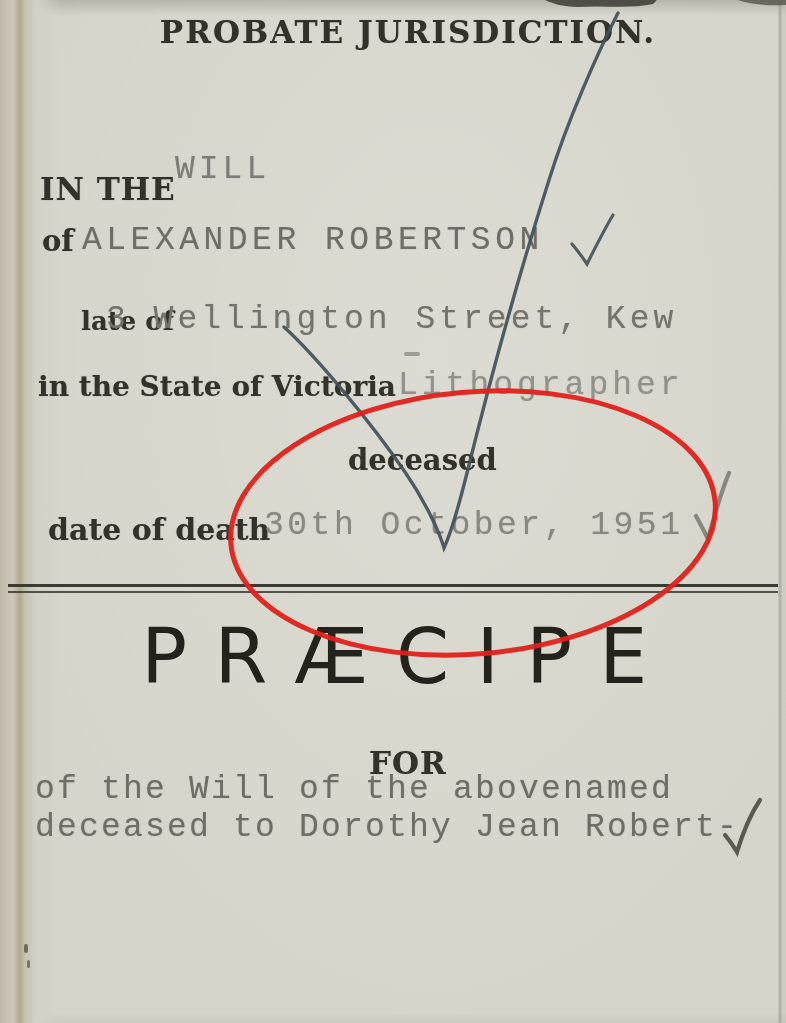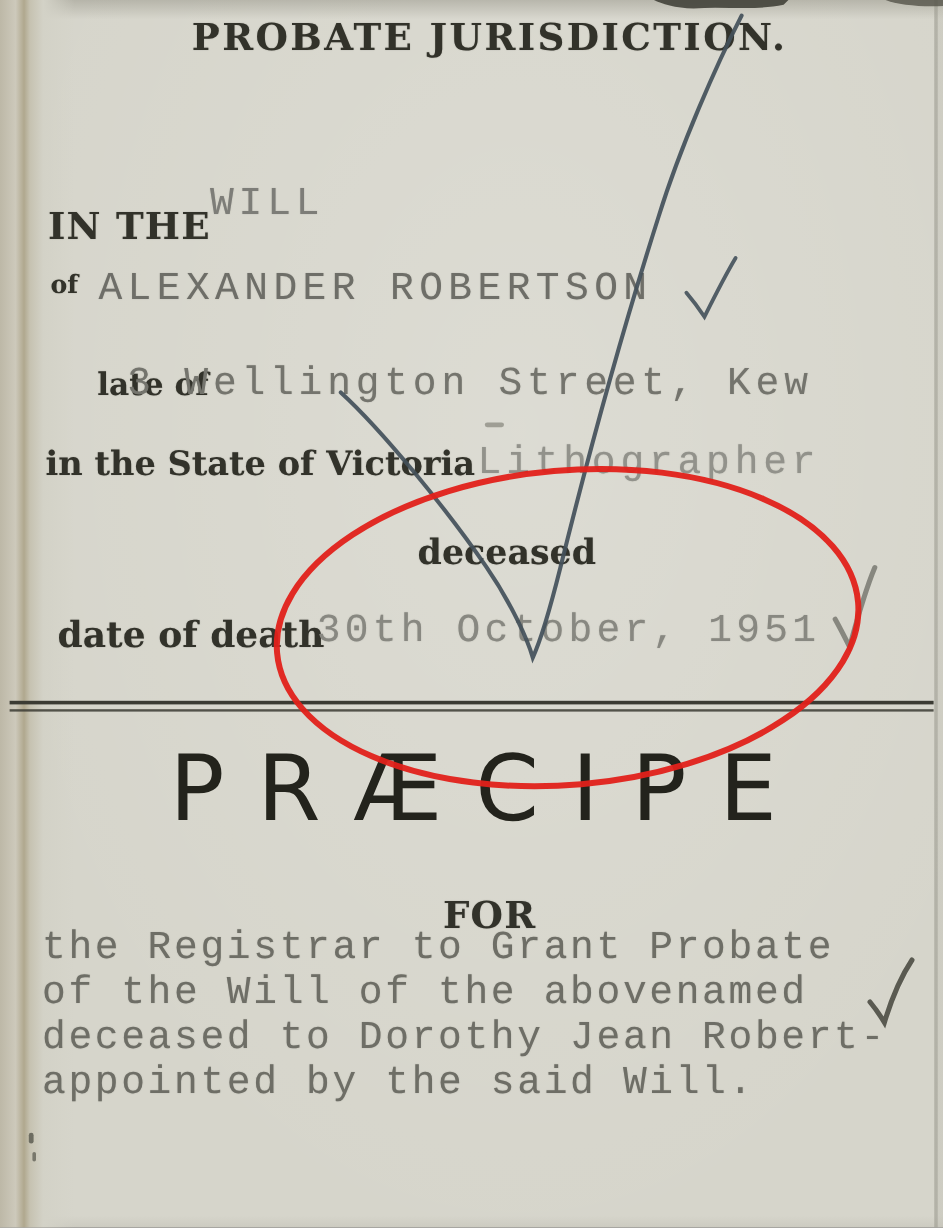--- a/index.html
+++ b/index.html
@@ -26,21 +26,21 @@
   .typed{
     font-family:"Liberation Mono","DejaVu Sans Mono",monospace;
     text-shadow:0 0 1px rgba(90,90,84,.30);
   }
   
   #hdr{top:14px;left:30px;width:756px;text-align:center;font-size:31px;letter-spacing:2px;}
   
   #r1{top:155px;} #r1 .plabel{font-size:31px;letter-spacing:1px;margin-top:16px;}
   #r1 .lab{position:absolute;left:40px;top:0;}
   #r1 .val{position:absolute;left:175px;top:-4px;font-size:33px;letter-spacing:4px;color:#7d7d78;}
-  #r2{top:224px;} #r2 .plabel{font-size:21px;}
+  #r2{top:224px;} #r2 .plabel{font-size:29px;}
   #r2 .lab{position:absolute;left:42px;top:0;}
   #r2 .val{position:absolute;left:82px;top:-2px;font-size:33px;letter-spacing:4.5px;color:#6e6e68;}
   #r3{top:304px;} #r3 .plabel{font-size:26px;margin-left:41px;}
   #r3 .lab{position:absolute;left:40px;top:2px;}
   #r3 .val{position:absolute;left:106px;top:-3px;font-size:33px;letter-spacing:4px;color:#74746d;}
   #r4{top:368px;} #r4 .plabel{font-size:28px;}
   #r4 .lab{position:absolute;left:38px;top:2px;}
   #r4 .val{position:absolute;left:398px;top:-1px;font-size:33px;letter-spacing:4px;color:#92928b;}
   #r5{top:443px;left:348px;font-size:29px;}
   #r6{top:510px;} #r6 .plabel{font-size:30px;text-align:right;}
@@ -99,24 +99,22 @@
   </div>
 
   <div id="rule1" class="rule"></div>
   <div id="rule2" class="rule"></div>
 
   <div id="title" class="line">PRÆCIPE</div>
 
   <div id="for" class="line plabel">FOR</div>
 
   <div id="body">
-    <div>the Registrar to Grant Probate</div>
     <div>of the Will of the abovenamed</div>
     <div>deceased to Dorothy Jean Robert-</div>
-    <div>appointed by the said Will.</div>
   </div>
 
   <svg id="overlay" viewBox="0 0 786 1023" xmlns="http://www.w3.org/2000/svg">
 
     <path d="M545,0 L657,0 L653,4 C630,9 603,5 578,7 C563,7 551,3 545,0 Z" fill="#3b3b33" opacity="0.85"></path>
     <path d="M738,0 L786,0 L786,5 C768,6 748,4 738,0 Z" fill="#55544a" opacity="0.8"></path>
 
     <rect x="24" y="944" width="4" height="9" rx="2" fill="#56564c" opacity=".8"></rect>
     <rect x="27" y="960" width="3" height="8" rx="1.5" fill="#56564c" opacity=".7"></rect>
     <rect x="404" y="352" width="16" height="4" rx="2" fill="#84847a" opacity=".7"></rect>

